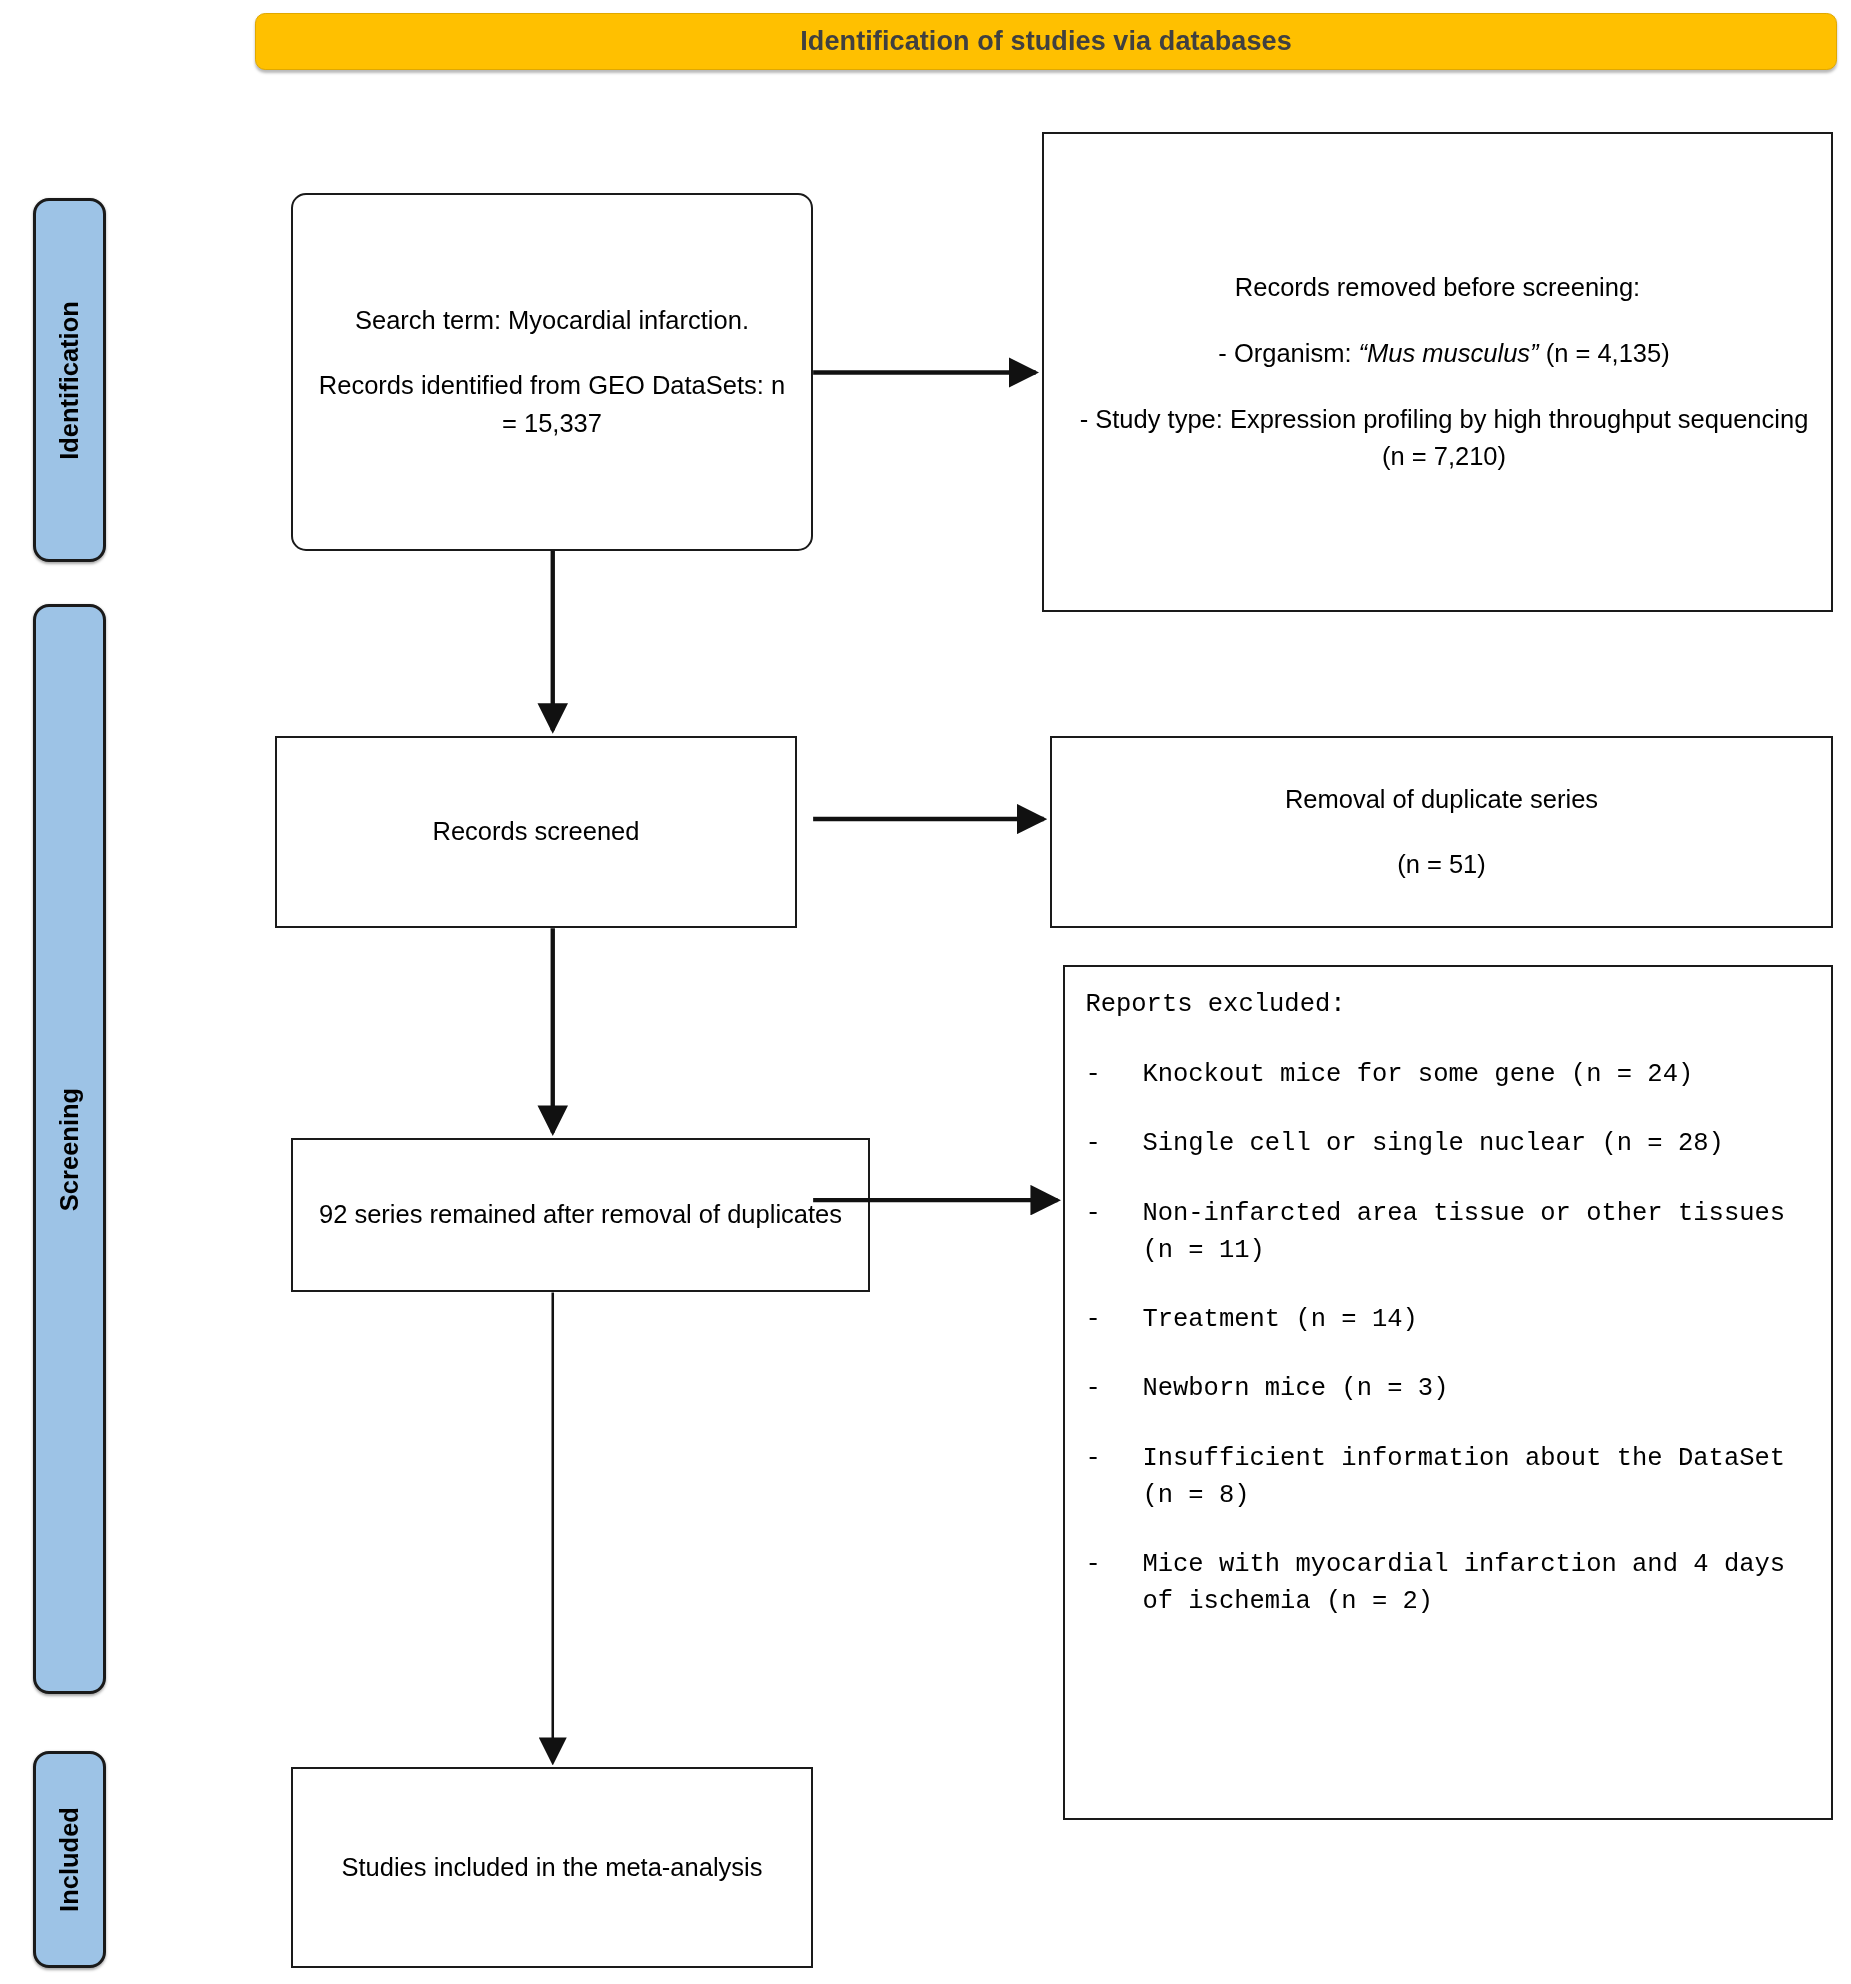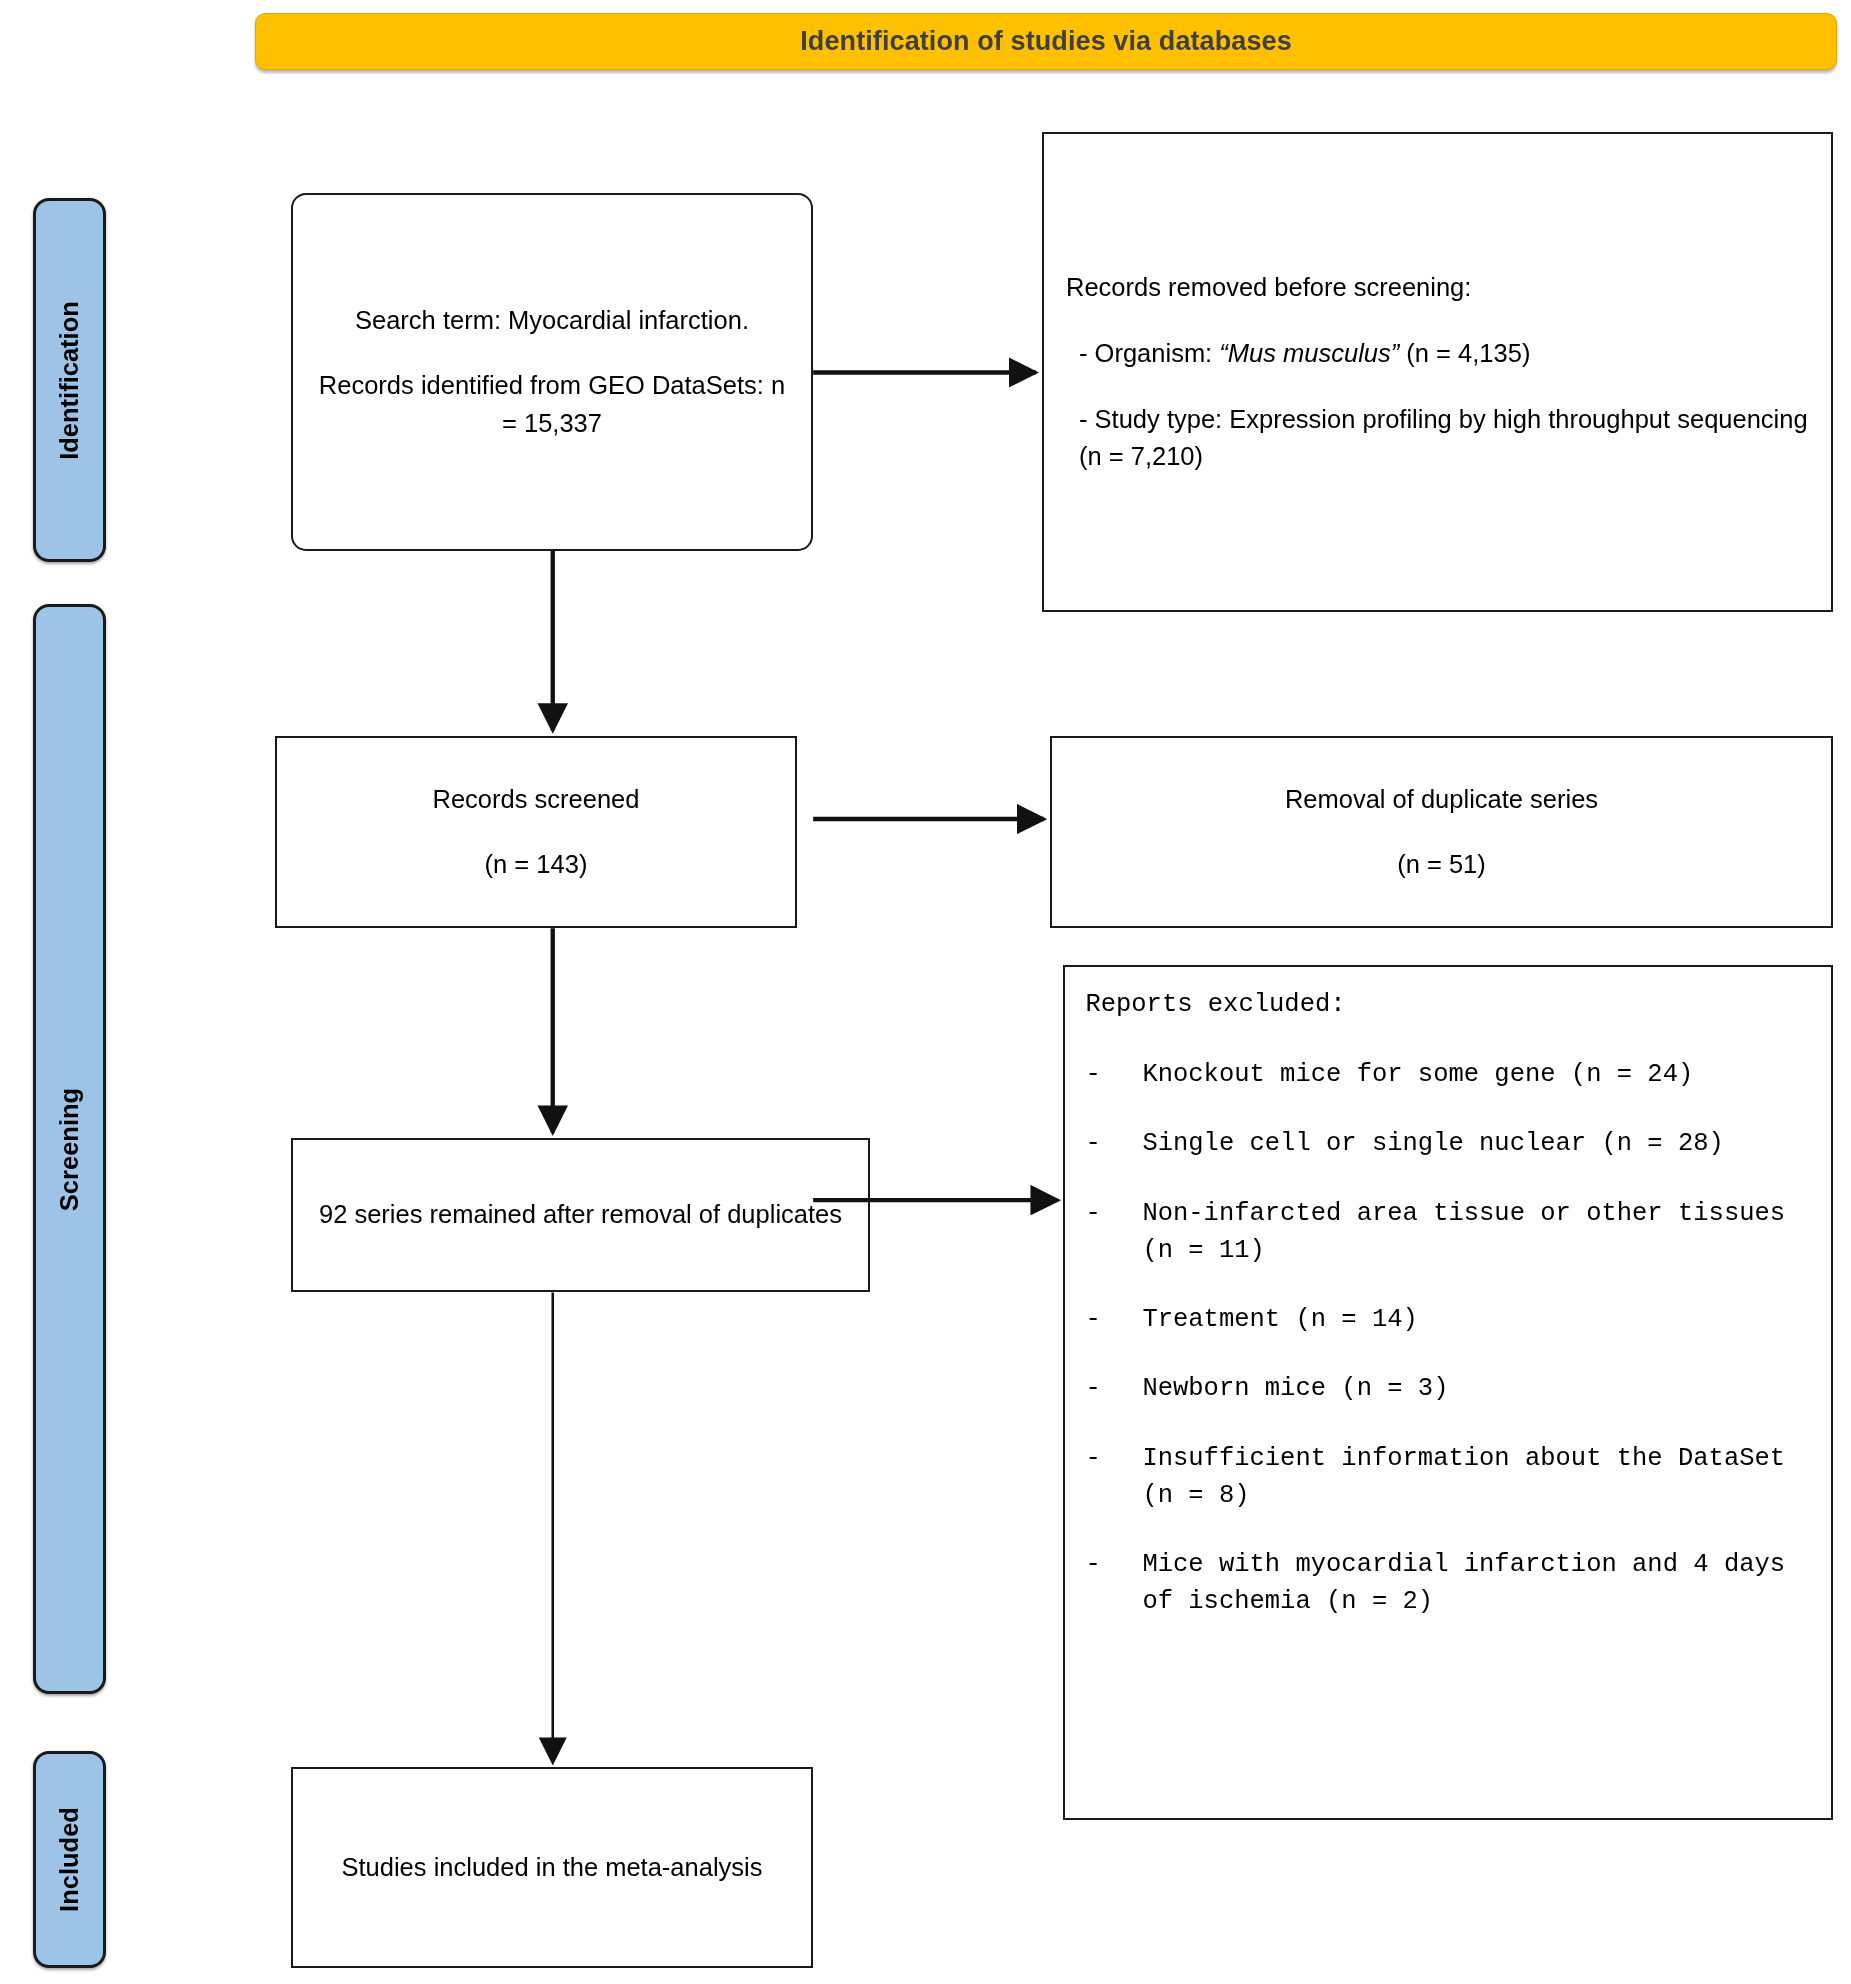--- a/index.html
+++ b/index.html
@@ -63,20 +63,21 @@
     background: #ffffff;
     border: 2.9px solid #1a1a1a;
     padding: 16px 22px;
     font-size: 25.5px;
     line-height: 1.46;
   }
   .box.center { text-align: center; }
   .box.vcenter {
     display: flex; flex-direction: column;
     justify-content: center;
+    text-align: center;
   }
   .box p { margin: 0; }
   .box p + p { margin-top: 28px; }
 
   
   #box-search        { left: 291px; top: 193px;  width: 522px; height: 358px; border-radius: 15px; }
   #box-removed       { left: 1042px; top: 132px; width: 791px; height: 480px; }
   #box-screened      { left: 275px; top: 736px; width: 522px; height: 192px; }
   #box-duplicates    { left: 1050px; top: 736px; width: 783px; height: 192px; }
   #box-remained      { left: 291px; top: 1138px; width: 579px; height: 154px; }
@@ -150,21 +151,20 @@
     <span>Organism:  </span><span class="ital">“Mus musculus”</span><span> (n = 4,135)</span>
   </p>
   <p class="dash-row">
     <span>-</span>
     <span>Study type: Expression profiling by high throughput sequencing (n = 7,210)</span>
   </p>
 </div>
 
 <div id="box-screened" class="box center vcenter">
   <p>Records screened</p>
-  <p>(n = 143)</p>
 </div>
 
 <div id="box-duplicates" class="box center vcenter">
   <p>Removal of duplicate series</p>
   <p>(n = 51)</p>
 </div>
 
 <div id="box-remained" class="box center vcenter">
   <p>92 series remained after removal of duplicates</p>
 </div>

